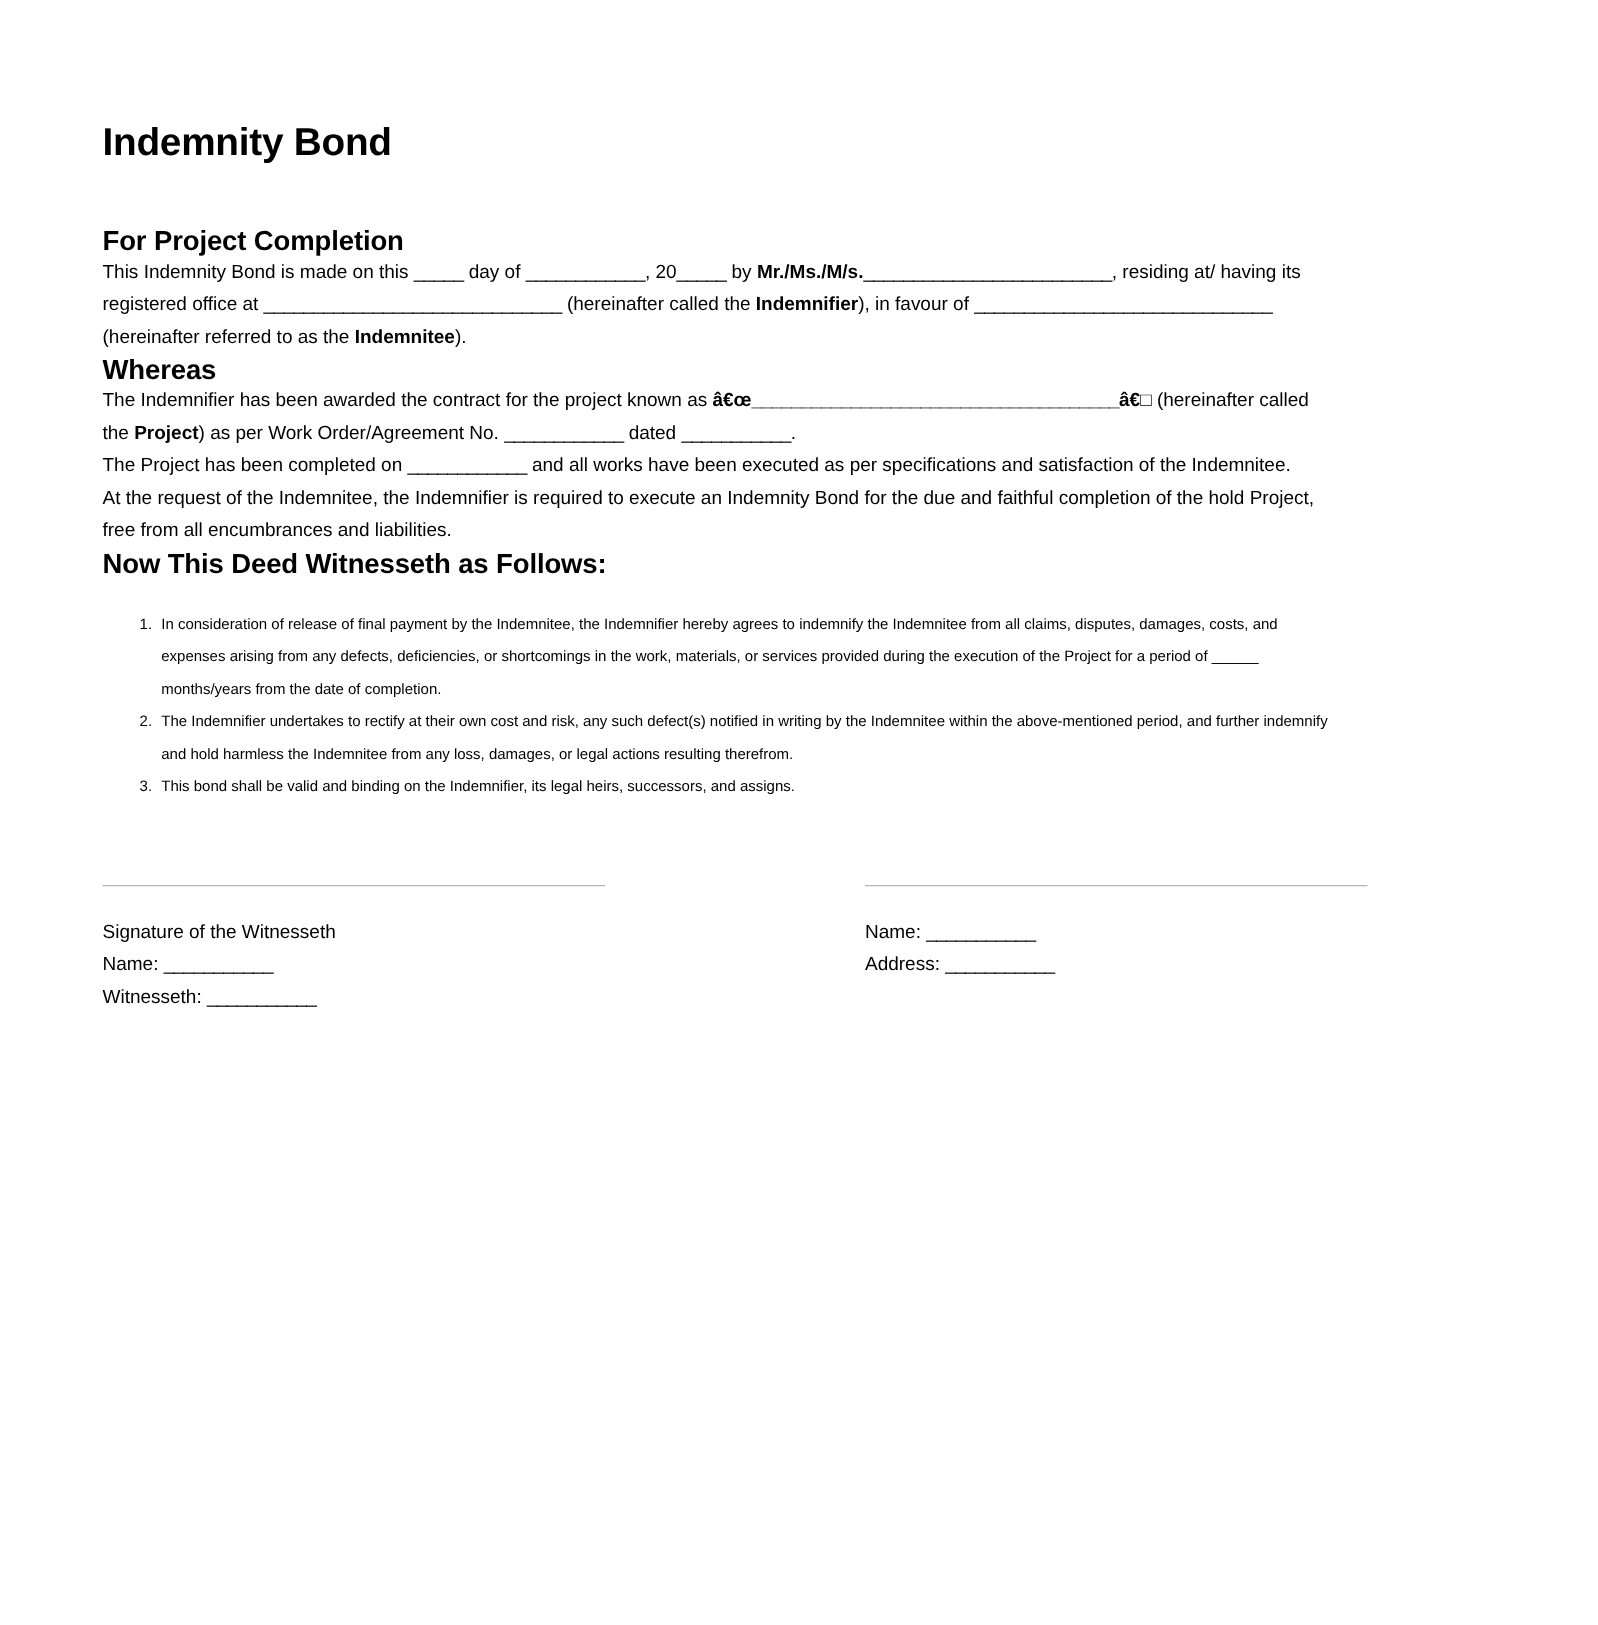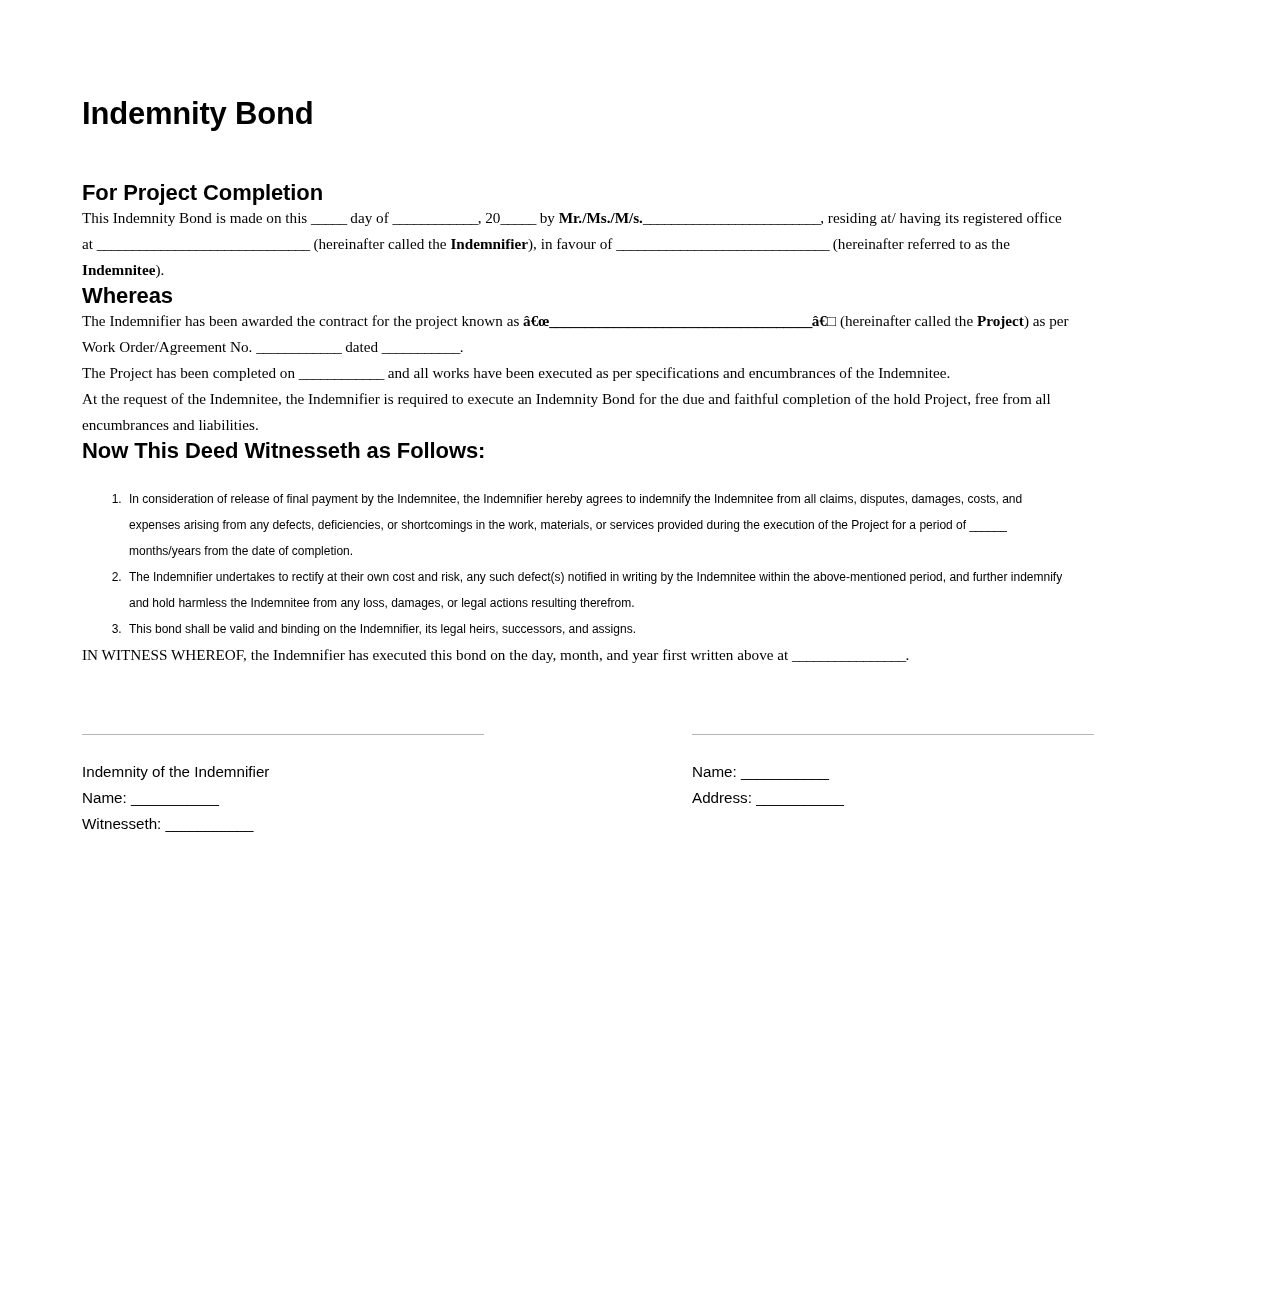--- a/index.html
+++ b/index.html
@@ -38,21 +38,20 @@
   }
   .h-sub1 { margin-top: 48px; }
   .h-whereas { }
   .h-deed { }
 
   p.para {
     font-size: 15.2px;
     line-height: 26px;
     margin: 0;
     text-align: left;
-    font-family: Liberation Serif, serif;
   }
   .p-intro { margin-top: 24px; }
   .p-whereas1 { margin-top: 24px; }
   .p-whereas2 { margin-top: 23px; }
   .p-whereas3 { margin-top: 22px; }
   .p-witness { margin-top: 34px; }
 
   b, strong { font-weight: bold; }
 
   
@@ -101,39 +100,38 @@
   <h1 class="doc-title">Indemnity Bond</h1>
 
   <h2 class="section-heading h-sub1">For Project Completion</h2>
 
   <p class="para p-intro"><span>This Indemnity Bond is made on this </span><span class="blank">_____</span><span> day of </span><span class="blank">____________</span><span>, 20</span><span class="blank">_____</span><span> by </span><b>Mr./Ms./M/s.</b><span class="blank">_________________________</span><span>, residing at/ having its registered office at </span><span class="blank">______________________________</span><span> (hereinafter called the </span><b>Indemnifier</b><span>), in favour of </span><span class="blank">______________________________</span><span> (hereinafter referred to as the </span><b>Indemnitee</b><span>).</span></p>
 
   <h2 class="section-heading h-whereas">Whereas</h2>
 
   <p class="para p-whereas1"><span>The Indemnifier has been awarded the contract for the project known as </span><b>â€œ</b><b class="blank">_____________________________________</b><b>â€□</b><span> (hereinafter called the </span><b>Project</b><span>) as per Work Order/Agreement No. </span><span class="blank">____________</span><span> dated </span><span class="blank">___________</span><span>.</span></p>
 
-  <p class="para p-whereas2"><span>The Project has been completed on </span><span class="blank">____________</span><span> and all works have been executed as per specifications and encumbrances of the Indemnitee.</span></p>
+  <p class="para p-whereas2"><span>The Project has been completed on </span><span class="blank">____________</span><span> and all works have been executed as per specifications and satisfaction of the Indemnitee.</span></p>
 
   <p class="para p-whereas3">At the request of the Indemnitee, the Indemnifier is required to execute an Indemnity Bond for the due and faithful completion of the hold Project, free from all encumbrances and liabilities.</p>
 
   <h2 class="section-heading h-deed">Now This Deed Witnesseth as Follows:</h2>
 
   <ol class="deed-list">
     <li><span>In consideration of release of final payment by the Indemnitee, the Indemnifier hereby agrees to indemnify the Indemnitee from all claims, disputes, damages, costs, and expenses arising from any defects, deficiencies, or shortcomings in the work, materials, or services provided during the execution of the Project for a period of </span><span class="blank">______</span><span> months/years from the date of completion.</span></li>
     <li><span>The Indemnifier undertakes to rectify at their own cost and risk, any such defect(s) notified in writing by the Indemnitee within the above-mentioned period, and further indemnify and hold harmless the Indemnitee from any loss, damages, or legal actions resulting therefrom.</span></li>
     <li><span>This bond shall be valid and binding on the Indemnifier, its legal heirs, successors, and assigns.</span></li>
   </ol>
 
-  <p class="para p-witness"><span>IN WITNESS WHEREOF, the Indemnifier has executed this bond on the day, month, and year first written above at </span><span class="blank">________________</span><span>.</span></p>
 
   <div class="sig-area">
 
     <div class="sig-col">
       <hr class="sig-rule">
-      <div class="sig-line">Indemnity of the Indemnifier</div>
+      <div class="sig-line">Signature of the Witnesseth</div>
       <div class="sig-line"><span>Name: </span><span class="blank">___________</span></div>
       <div class="sig-line"><span>Witnesseth: </span><span class="blank">___________</span></div>
     </div>
 
     <div class="sig-col right">
       <hr class="sig-rule">
       <div class="sig-line"><span>Name: </span><span class="blank">___________</span></div>
       <div class="sig-line"><span>Address: </span><span class="blank">___________</span></div>
     </div>
 

